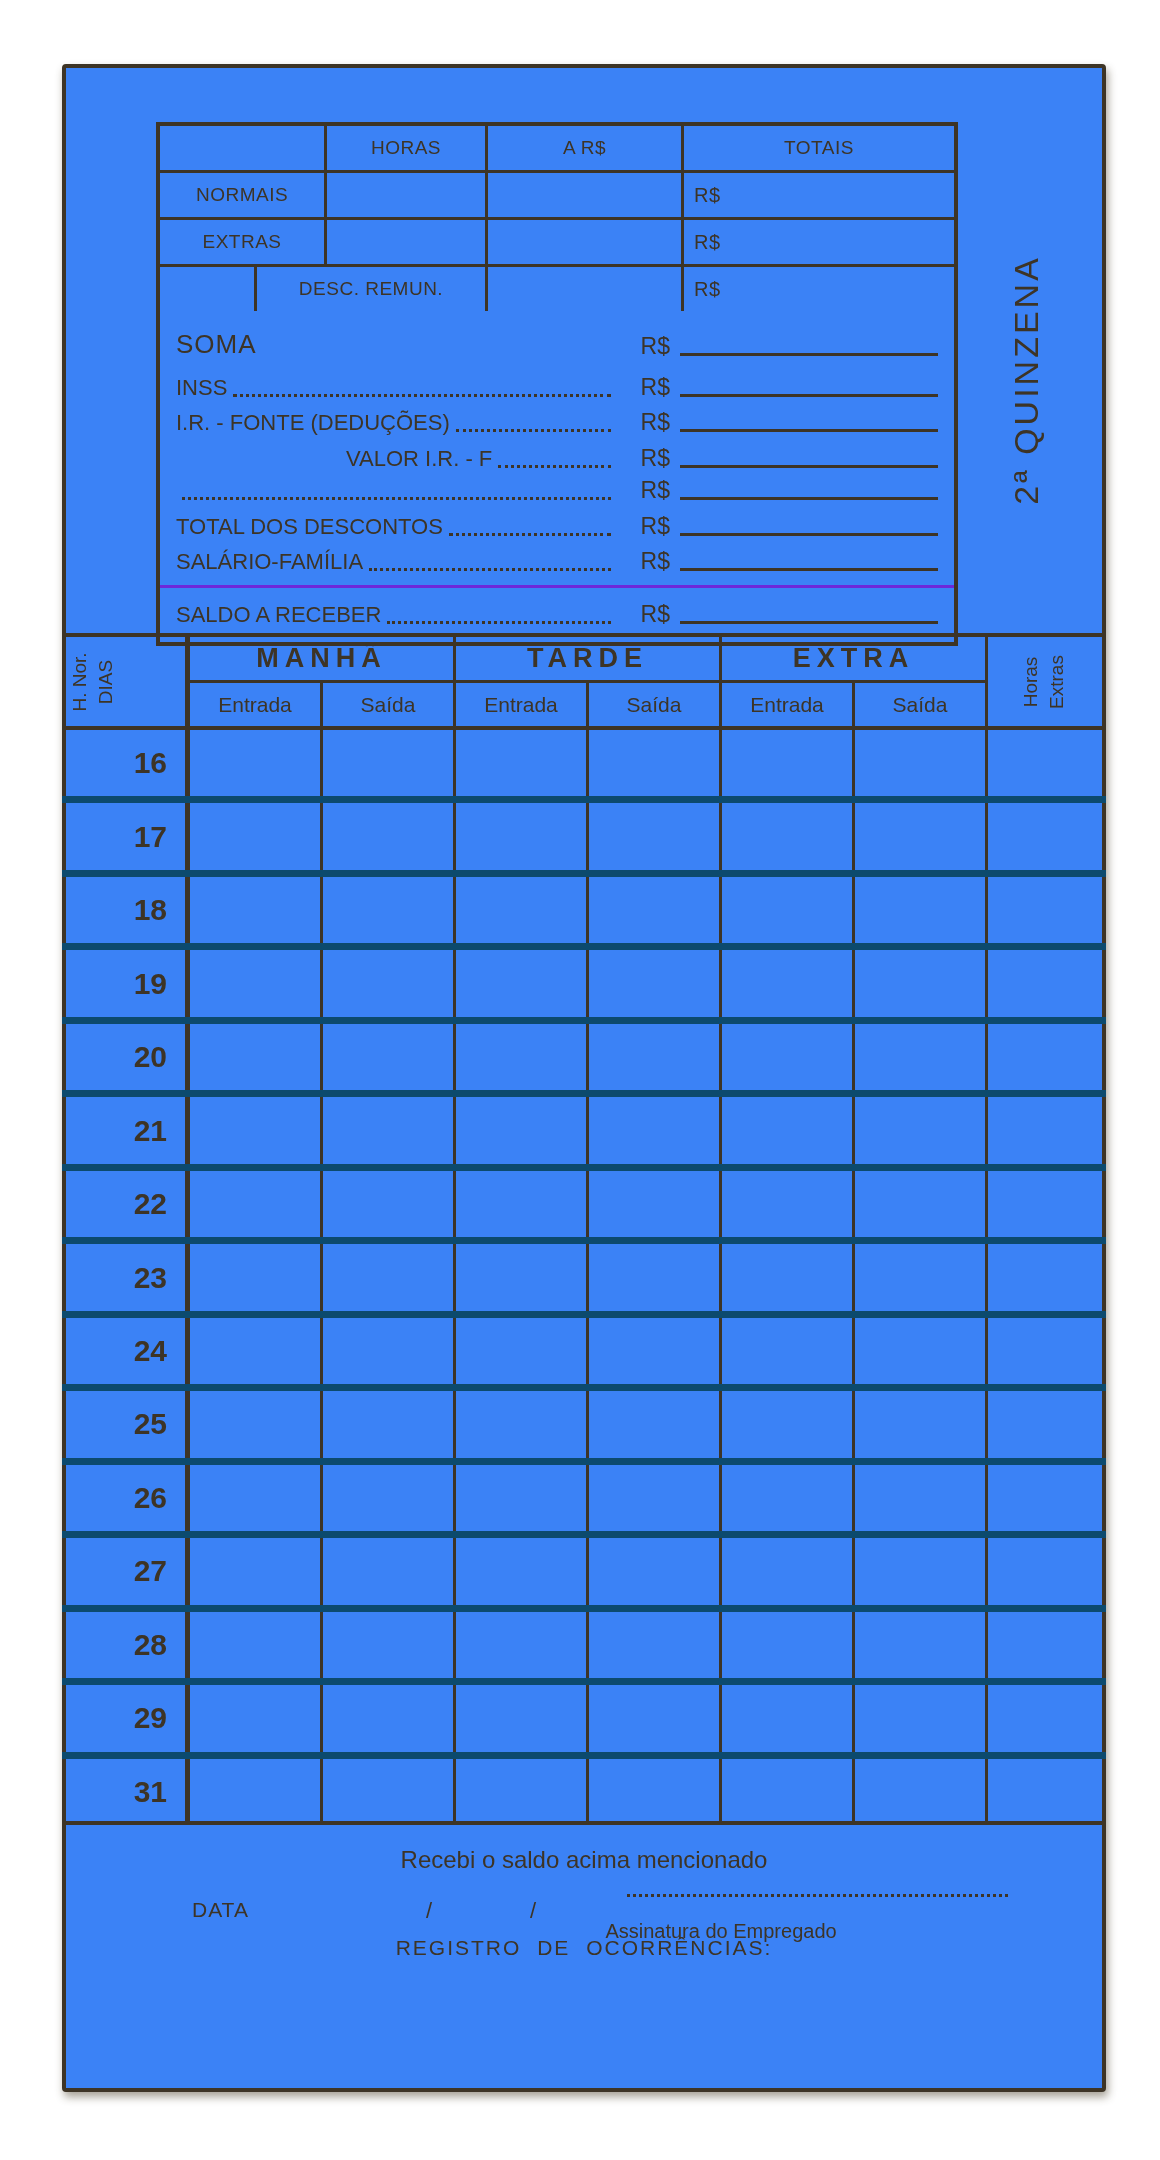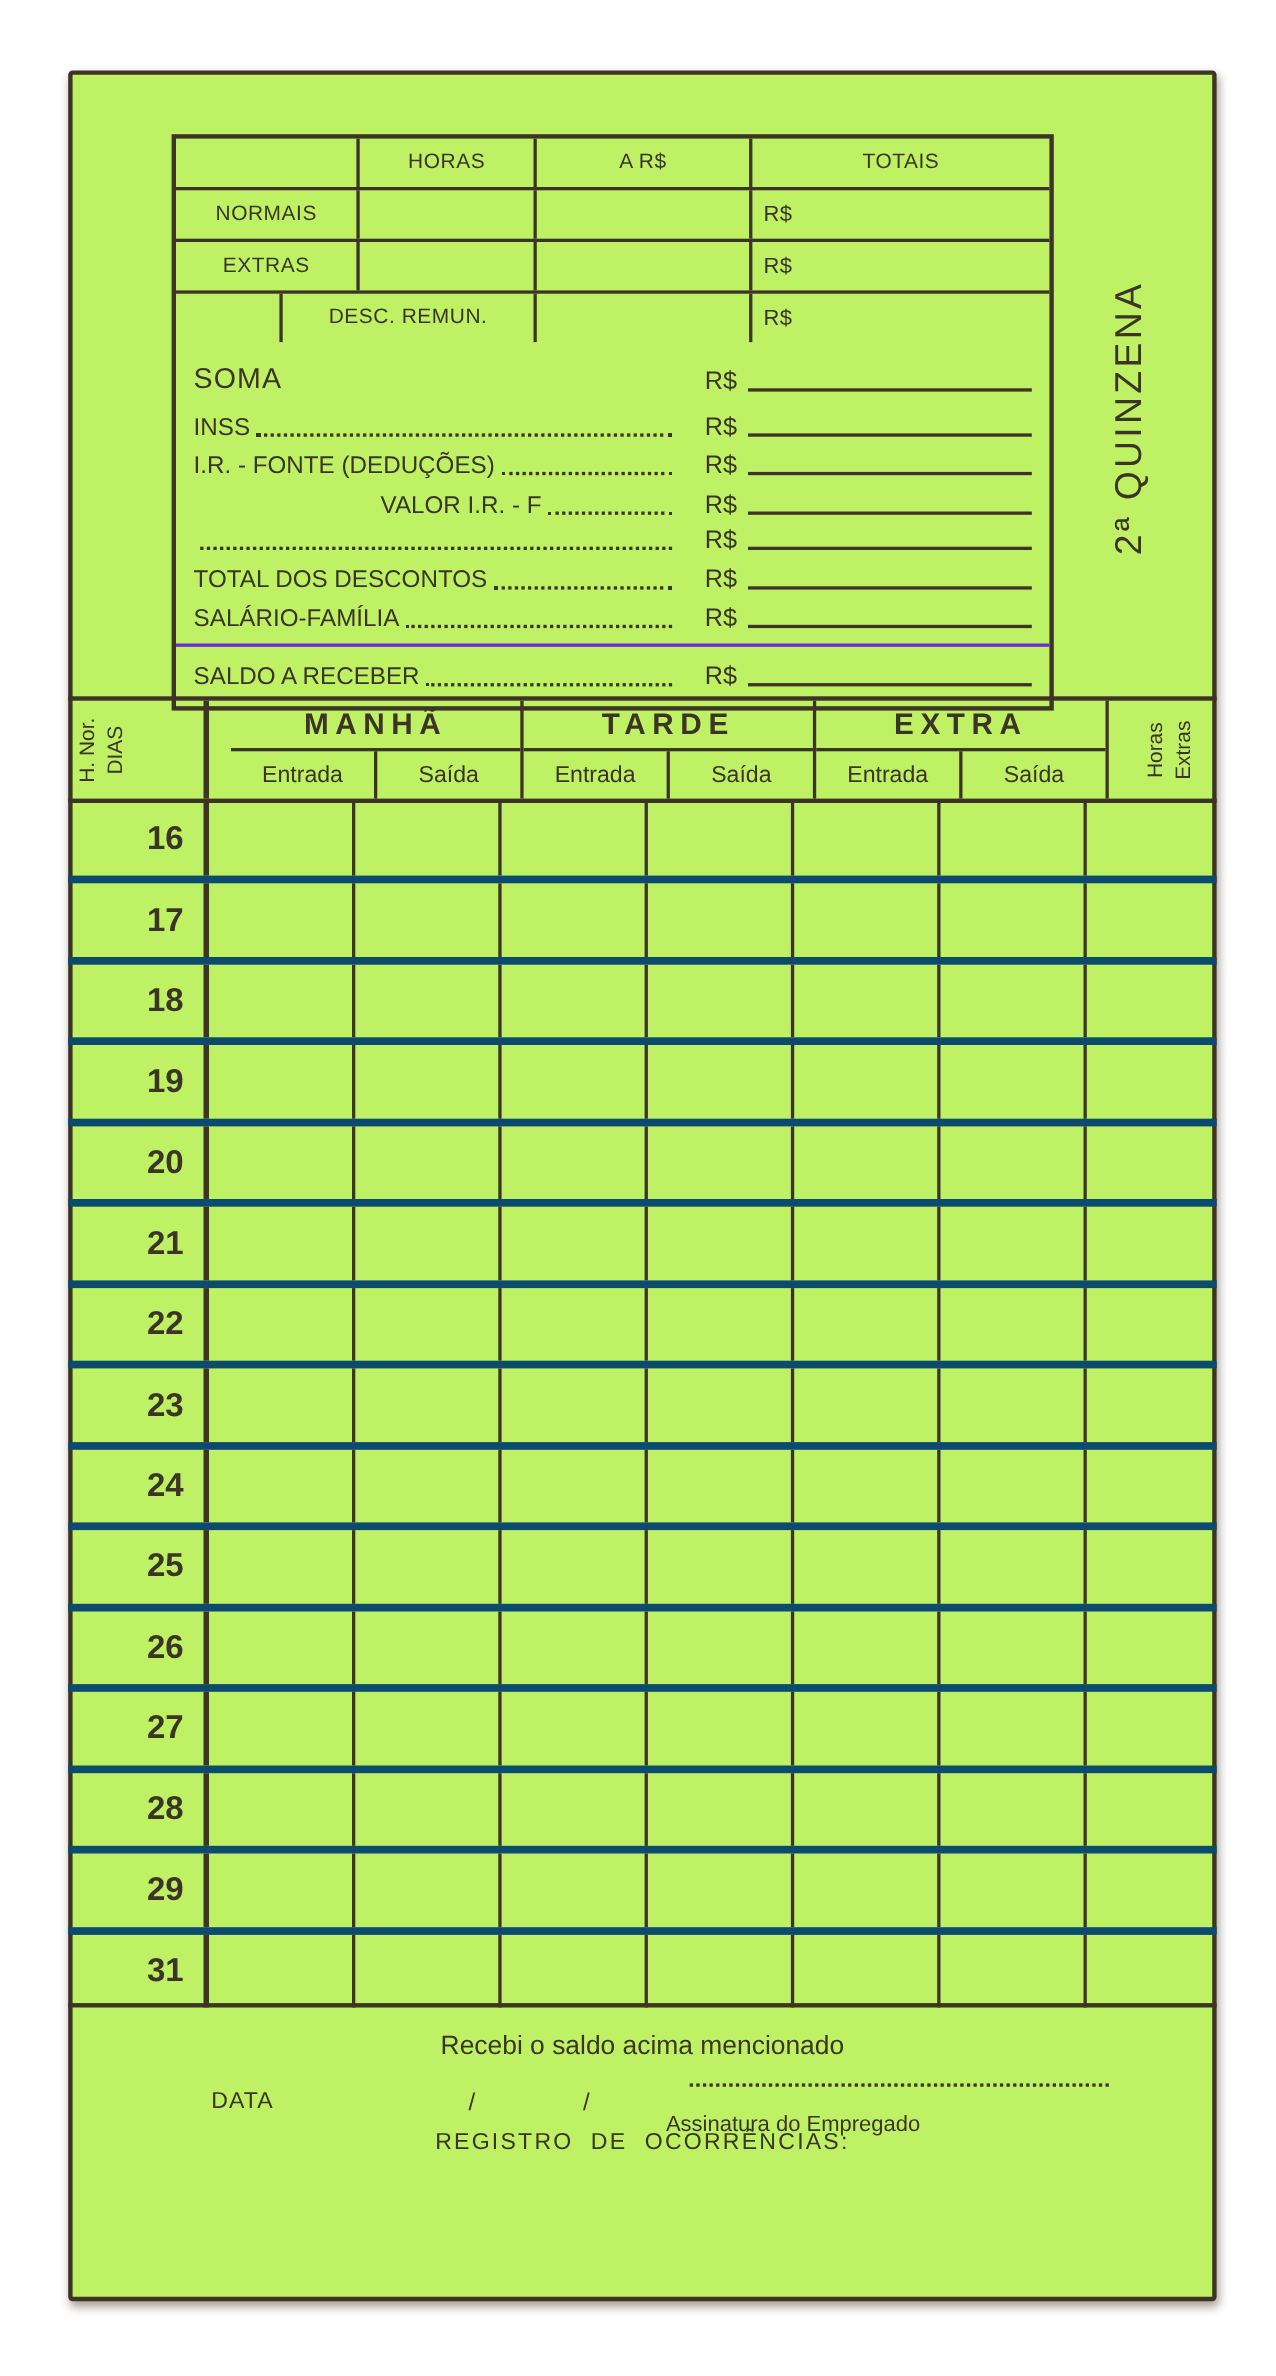--- a/index.html
+++ b/index.html
@@ -5,21 +5,21 @@
   html,body{margin:0;padding:0;}
   body{
     width:1160px;height:2160px;position:relative;
     background:#ffffff;
     font-family:"Liberation Sans", sans-serif;
     color:#3d3426;
     -webkit-font-smoothing:antialiased;
   }
   .card{
     position:absolute;left:62px;top:64px;width:1044px;height:2028px;
-    background:#bef264;
+    background:#3b82f6;
     border:4px solid #3d3426;
     box-sizing:border-box;
     box-shadow:2px 5px 9px rgba(60,48,25,.45);
     border-radius:4px;
   }
   .abs{position:absolute;box-sizing:border-box;}
 
   
   .topstack{
     left:90px;top:54px;width:802px;
@@ -183,21 +183,21 @@
   </div>
 
   <div class="abs quinzena">2ª QUINZENA</div>
 
   <div class="abs timesheet">
     <div class="ts-head">
       <div class="corner">
         <span class="vtext" style="left:-42px;top:34px;">H. Nor.</span>
         <span class="vtext" style="left:-16px;top:34px;">DIAS</span>
       </div>
-      <div id="groups-host" style="display:flex;padding-left:20px;">
+      <div id="groups-host" style="display:flex;">
           <div class="group">
             <div class="group-title">MANHÃ</div>
             <div class="subrow">
               <div class="subcell">Entrada</div>
               <div class="subcell">Saída</div>
             </div>
           </div>
           <div class="group">
             <div class="group-title">TARDE</div>
             <div class="subrow">

